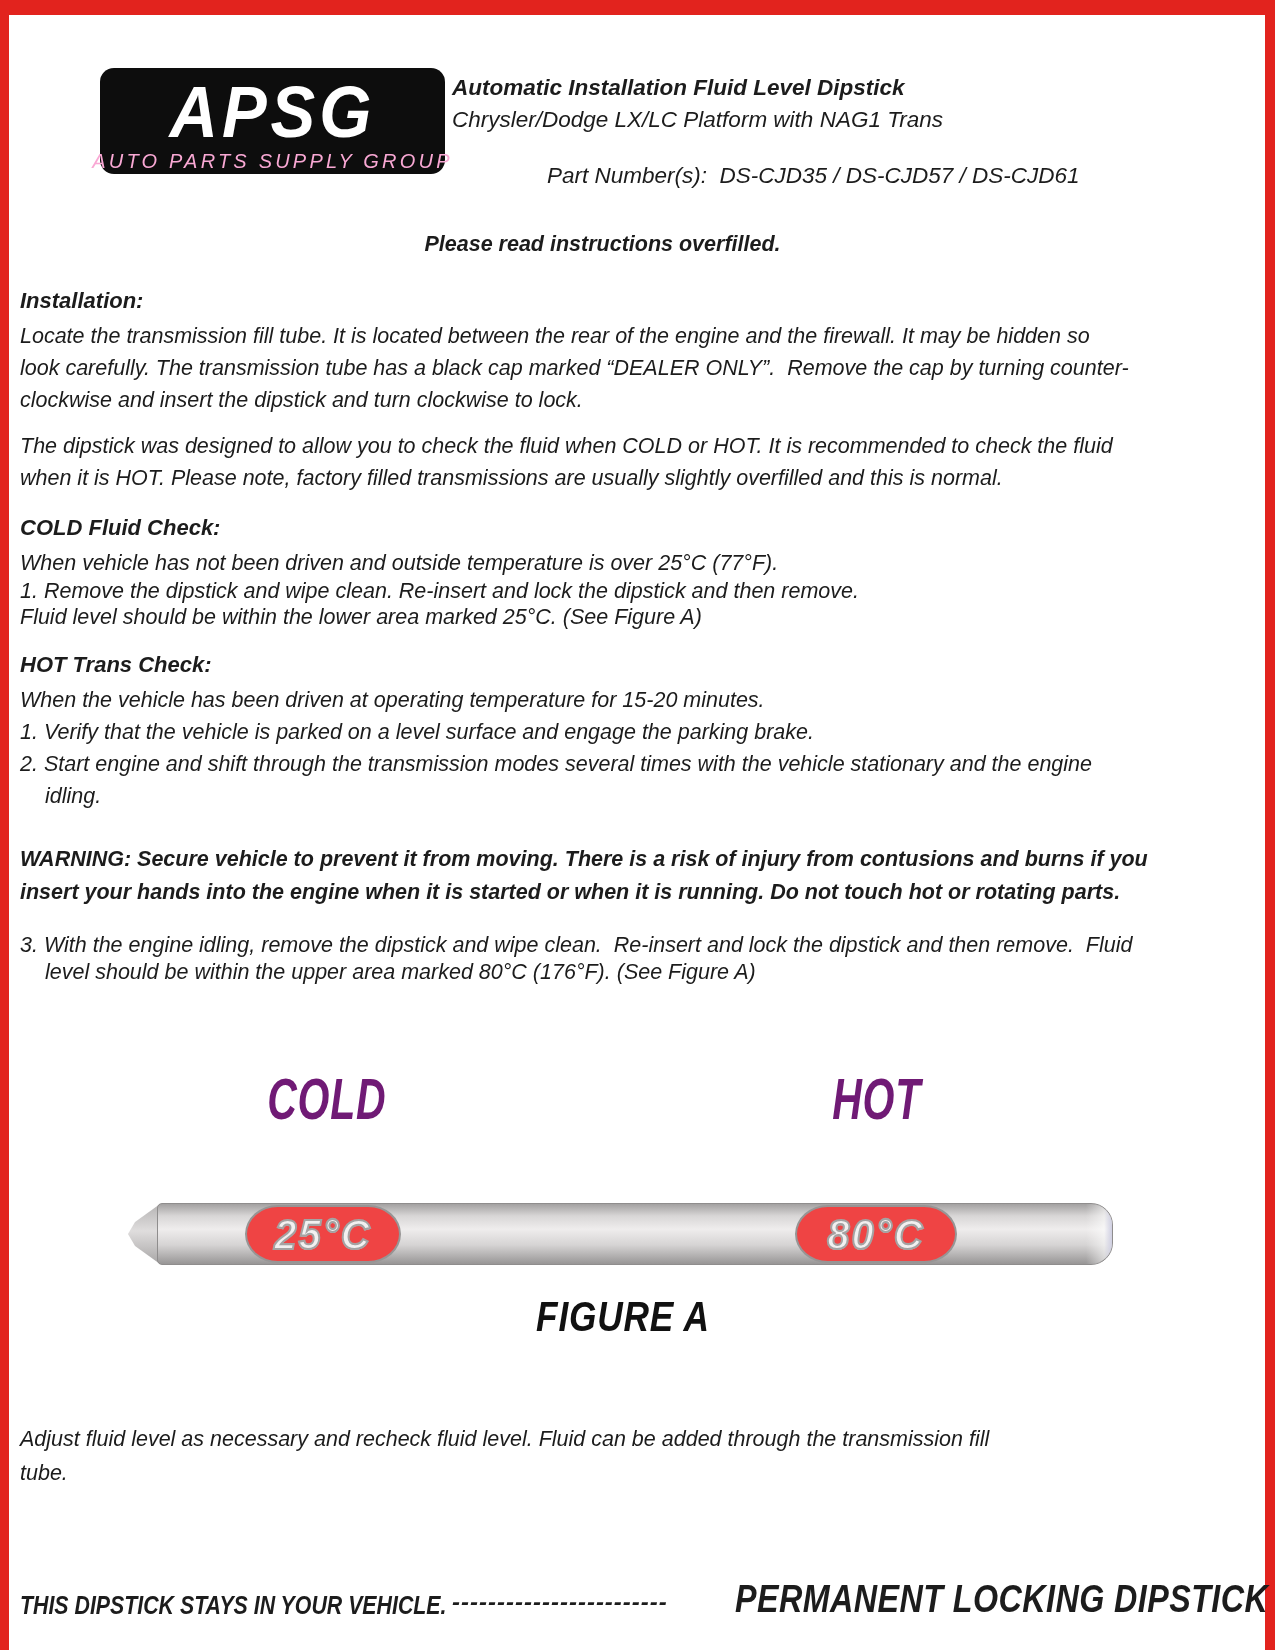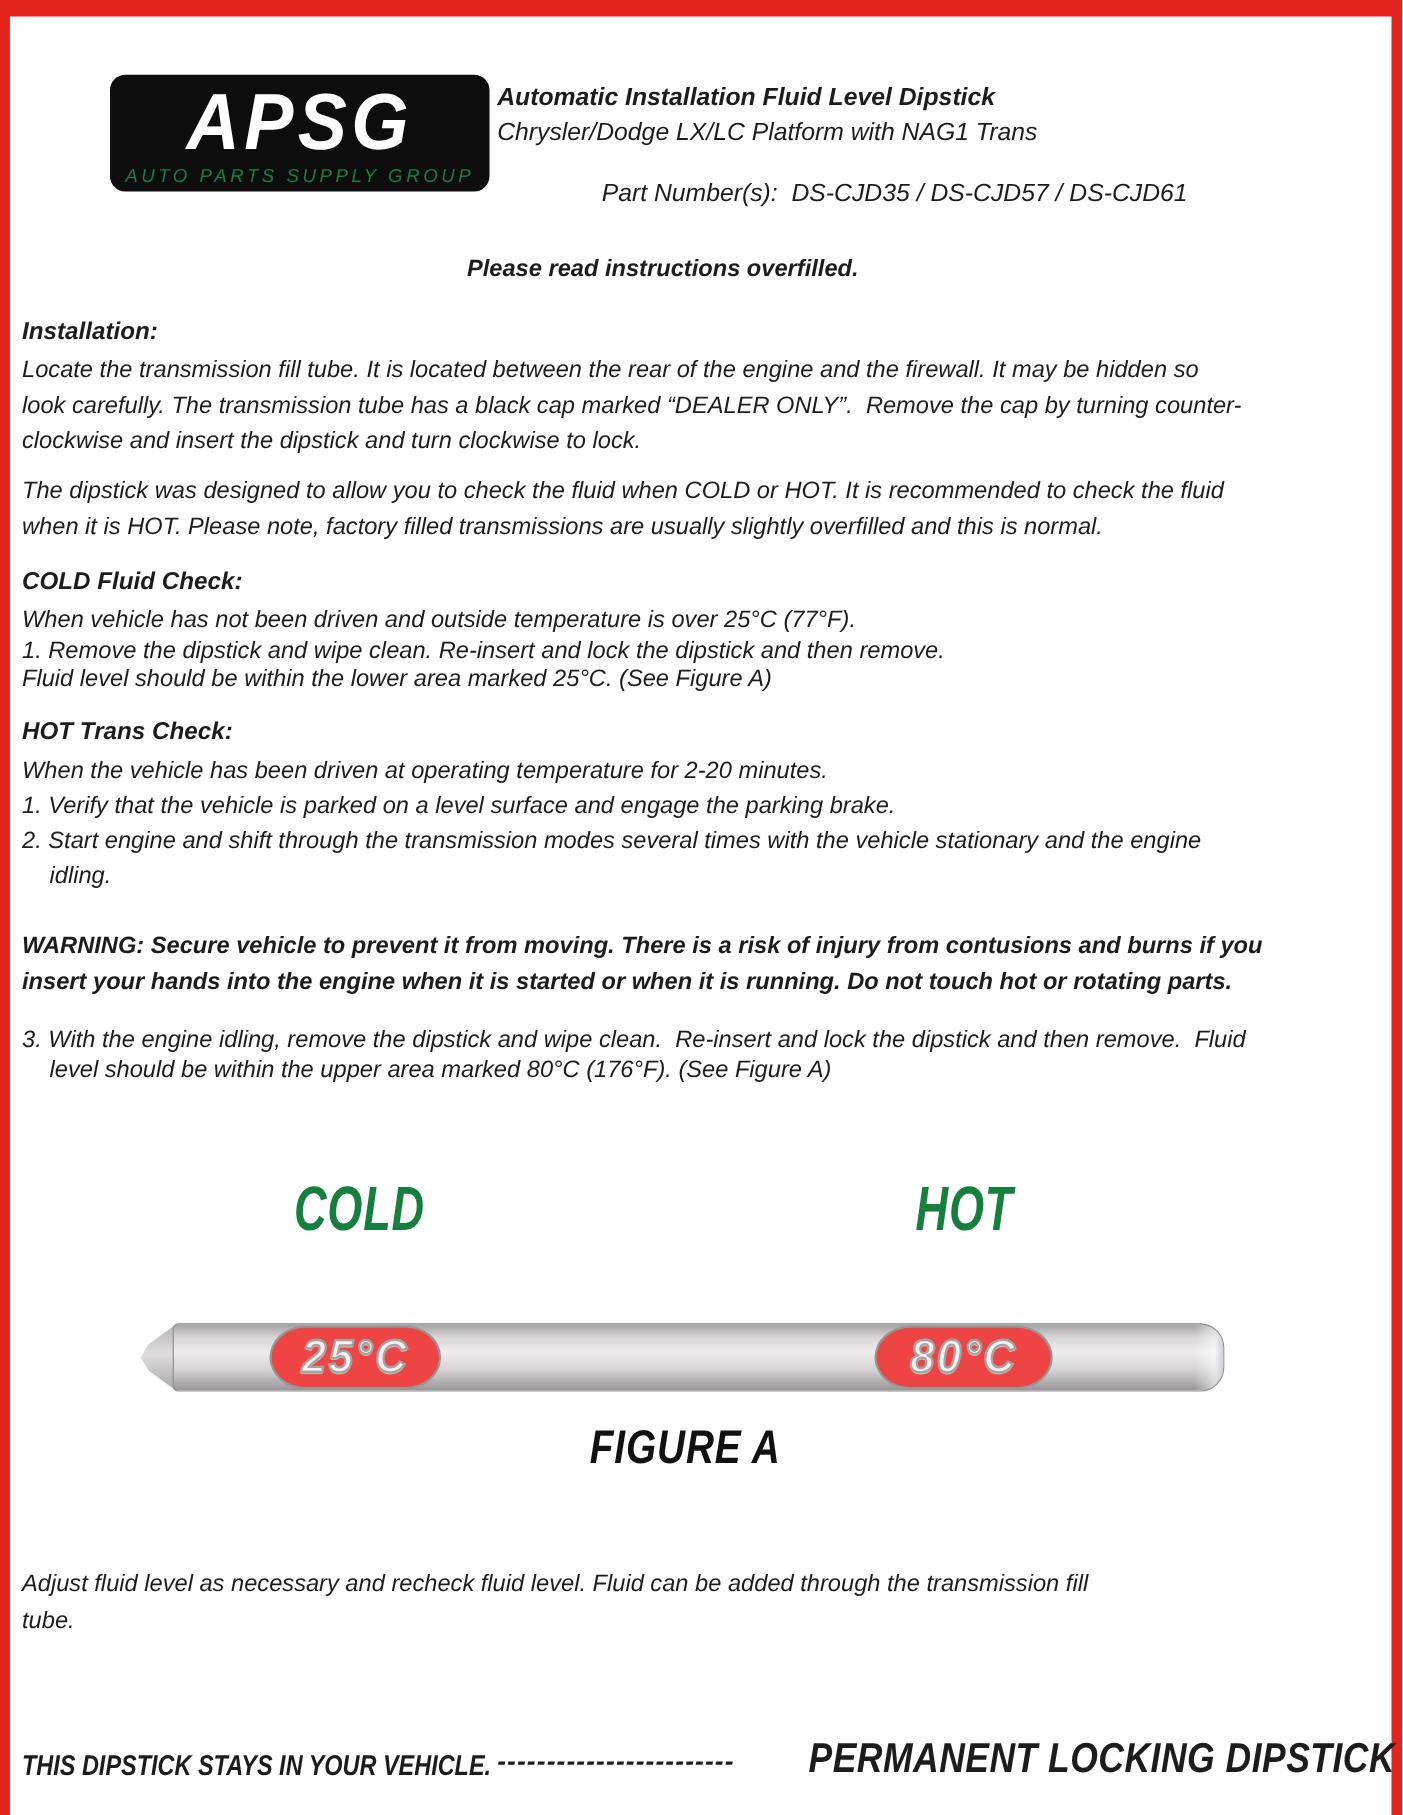--- a/index.html
+++ b/index.html
@@ -22,21 +22,21 @@
     position:absolute;top:68px;left:100px;width:345px;height:106px;
     background:#0d0d0d;border-radius:14px;
     display:flex;flex-direction:column;align-items:center;justify-content:flex-start;
   }
   .logo-acronym{
     color:#ffffff;font-weight:bold;font-size:67px;line-height:70px;
     letter-spacing:4px;margin-top:6px;
     transform:scaleY(1.08);transform-origin:50% 0;
   }
   .logo-tagline{
-    color:#15803d;font-size:17px;letter-spacing:3.2px;font-weight:500;
+    color:#f9a8d4;font-size:20px;letter-spacing:3.2px;font-weight:500;
     margin-top:6px;white-space:nowrap;
   }
 
   
   .hdr{position:absolute;top:72px;left:452px;font-size:22.5px;line-height:32px;white-space:nowrap;}
   .hdr .t1{font-weight:bold;}
   .hdr .t3{margin-left:95px;margin-top:24px;}
 
   .notice{
     position:absolute;top:232px;left:0;width:1205px;text-align:center;
@@ -50,21 +50,21 @@
   .sec-head{position:absolute;left:20px;font-weight:bold;font-size:22px;white-space:nowrap;}
 
   .abs{position:absolute;left:20px;}
 
   .hang{
     padding-left:25px;text-indent:-25px;
   }
 
   
   .figure{position:absolute;top:1070px;left:0;width:1275px;height:280px;}
-  .fig-label{position:absolute;top:0;text-align:center;font-weight:bold;font-size:57px;line-height:58px;color:#15803d;}
+  .fig-label{position:absolute;top:0;text-align:center;font-weight:bold;font-size:57px;line-height:58px;color:#701a75;}
   .fig-label .cond{display:inline-block;transform:scaleX(0.72);transform-origin:50% 50%;letter-spacing:1px;}
   .fig-label.cold{left:232px;width:190px;}
   .fig-label.hot{left:782px;width:190px;}
 
   .stick{position:absolute;top:133px;left:128px;width:985px;height:62px;}
   .tip{
     position:absolute;left:0;top:1px;width:32px;height:60px;
     background:linear-gradient(180deg,#b5b3b3,#dfdddd 45%,#a8a6a6);
     clip-path:polygon(100% 0,22% 30%,0 50%,22% 70%,100% 100%);
   }
@@ -131,21 +131,21 @@
   <div class="sec-head" style="top:288px;">Installation:</div>
   <div class="abs body-txt" style="top:320px;">Locate the transmission fill tube. It is located between the rear of the engine and the firewall. It may be hidden so<br>look carefully. The transmission tube has a black cap marked “DEALER ONLY”.&nbsp; Remove the cap by turning counter-<br>clockwise and insert the dipstick and turn clockwise to lock.</div>
   <div class="abs body-txt" style="top:430px;">The dipstick was designed to allow you to check the fluid when COLD or HOT. It is recommended to check the fluid<br>when it is HOT. Please note, factory filled transmissions are usually slightly overfilled and this is normal.</div>
 
   <div class="sec-head" style="top:515px;">COLD Fluid Check:</div>
   <div class="abs body-txt" style="top:547px;">When vehicle has not been driven and outside temperature is over 25°C (77°F).</div>
   <div class="abs body-txt2" style="top:578px;">1. Remove the dipstick and wipe clean. Re-insert and lock the dipstick and then remove.</div>
   <div class="abs body-txt2" style="top:604px;">Fluid level should be within the lower area marked 25°C. (See Figure A)</div>
 
   <div class="sec-head" style="top:652px;">HOT Trans Check:</div>
-  <div class="abs body-txt" style="top:684px;">When the vehicle has been driven at operating temperature for 2-20 minutes.</div>
+  <div class="abs body-txt" style="top:684px;">When the vehicle has been driven at operating temperature for 15-20 minutes.</div>
   <div class="abs body-txt" style="top:716px;">1. Verify that the vehicle is parked on a level surface and engage the parking brake.</div>
   <div class="abs body-txt hang" style="top:748px;">2. Start engine and shift through the transmission modes several times with the vehicle stationary and the engine<br>idling.</div>
 
   <div class="abs body-txt bold" style="top:843px;line-height:33px;">WARNING: Secure vehicle to prevent it from moving. There is a risk of injury from contusions and burns if you<br>insert your hands into the engine when it is started or when it is running. Do not touch hot or rotating parts.</div>
 
   <div class="abs body-txt2 hang" style="top:932px;line-height:27px;">3. With the engine idling, remove the dipstick and wipe clean.&nbsp; Re-insert and lock the dipstick and then remove.&nbsp; Fluid<br>level should be within the upper area marked 80°C (176°F). (See Figure A)</div>
 
   <div class="figure">
     <div class="fig-label cold"><span class="cond">COLD</span></div>
     <div class="fig-label hot"><span class="cond">HOT</span></div>

